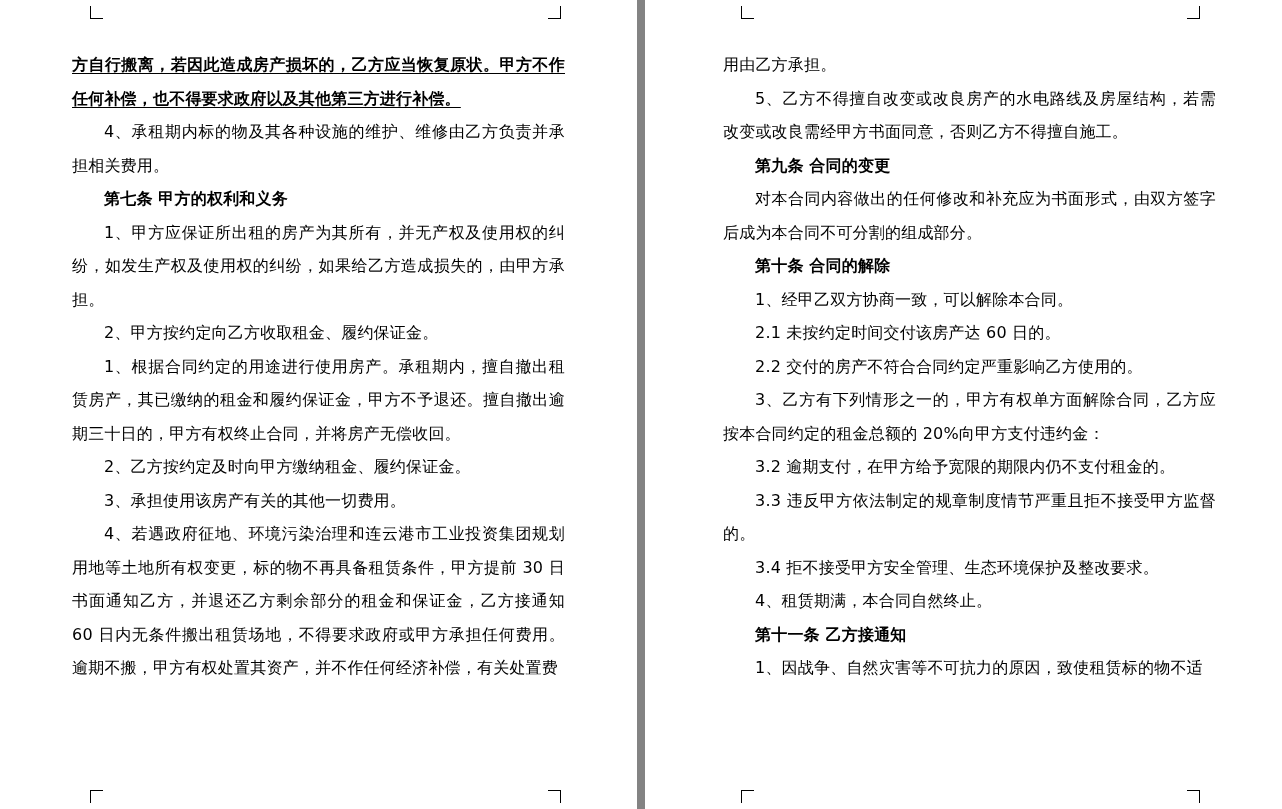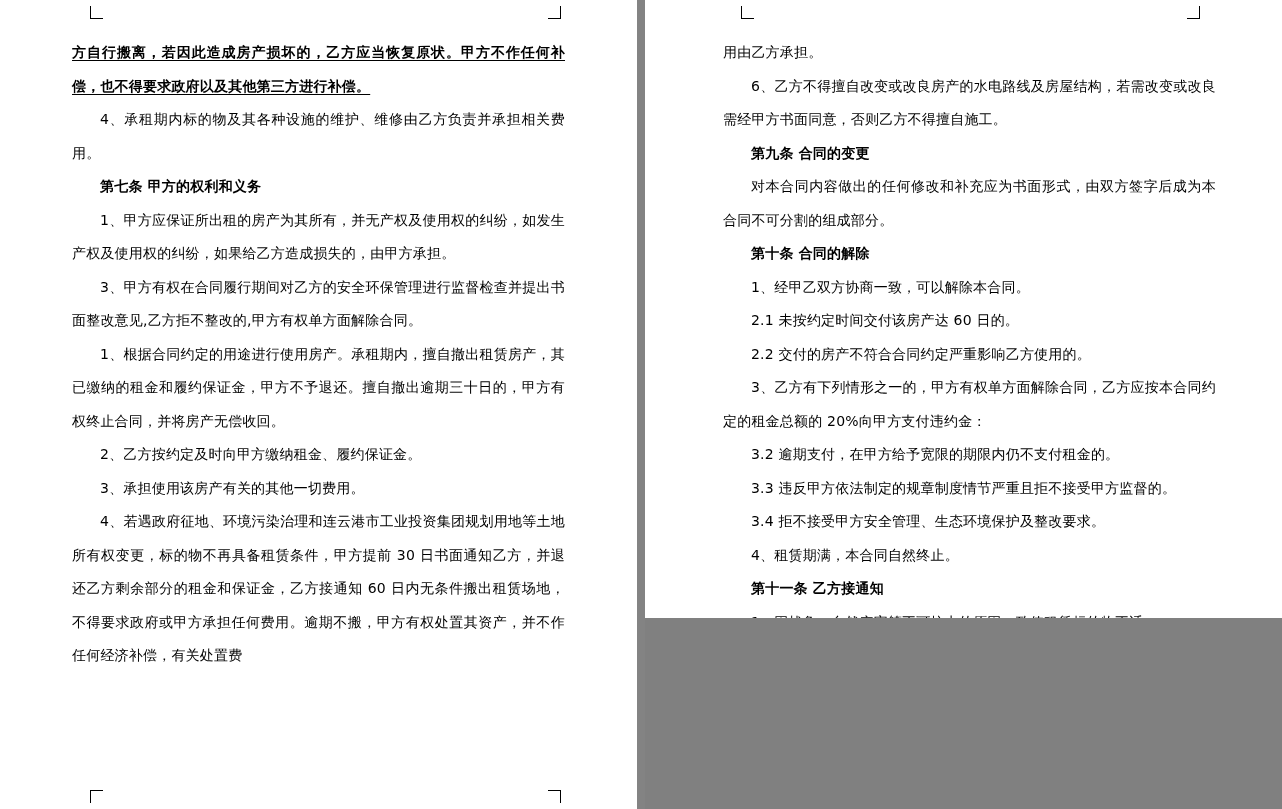--- a/index.html
+++ b/index.html
@@ -28,37 +28,37 @@
     width: 637px;
     height: 809px;
   }
   .gutter {
     width: 8px;
     height: 809px;
     background: #838383;
   }
   .page-right {
     width: 637px;
-    height: 618px;
+    height: 809px;
   }
   
   .mark {
     position: absolute;
     background: #000;
   }
   .mark.h { height: 1px; width: 13px; }
   .mark.v { width: 1px; height: 13px; }
 
   .content {
     position: absolute;
     left: 72px;
     right: 72px;
-    top: 36px;
+    top: 48px;
     font-family: "DejaVu Sans", "Liberation Sans", sans-serif;
-    font-size: 14px;
+    font-size: 16px;
     line-height: 33.5px;
     color: #000;
     letter-spacing: 0.2px;
   }
   .page-right .content {
     left: 78px;
     right: 66px;
   }
   p {
     margin: 0;
@@ -90,21 +90,21 @@
     <div class="mark h" style="left:90px; top:790px;"></div>
     <div class="mark v" style="left:90px; top:790px;"></div>
     <div class="mark h" style="left:548px; top:790px;"></div>
     <div class="mark v" style="left:560px; top:790px;"></div>
 
     <div class="content">
       <p class="underline-bold firstline">方自行搬离，若因此造成房产损坏的，乙方应当恢复原状。甲方不作任何补偿，也不得要求政府以及其他第三方进行补偿。</p>
       <p class="indent">4、承租期内标的物及其各种设施的维护、维修由乙方负责并承担相关费用。</p>
       <p class="heading">第七条 甲方的权利和义务</p>
       <p class="indent">1、甲方应保证所出租的房产为其所有，并无产权及使用权的纠纷，如发生产权及使用权的纠纷，如果给乙方造成损失的，由甲方承担。</p>
-      <p class="indent">3、甲方有权在合同履行期间对乙方的安全环保管理进行监督检查并提出书面整改意见,乙方拒不整改的,甲方有权单方面解除合同。</p>
+      <p class="indent">2、甲方按约定向乙方收取租金、履约保证金。</p>
       <p class="indent">1、根据合同约定的用途进行使用房产。承租期内，擅自撤出租赁房产，其已缴纳的租金和履约保证金，甲方不予退还。擅自撤出逾期三十日的，甲方有权终止合同，并将房产无偿收回。</p>
       <p class="indent">2、乙方按约定及时向甲方缴纳租金、履约保证金。</p>
       <p class="indent">3、承担使用该房产有关的其他一切费用。</p>
       <p class="indent">4、若遇政府征地、环境污染治理和连云港市工业投资集团规划用地等土地所有权变更，标的物不再具备租赁条件，甲方提前 30 日书面通知乙方，并退还乙方剩余部分的租金和保证金，乙方接通知 60 日内无条件搬出租赁场地，不得要求政府或甲方承担任何费用。逾期不搬，甲方有权处置其资产，并不作任何经济补偿，有关处置费</p>
     </div>
   </div>
 
   <div class="gutter"></div>
 
   <div class="page page-right">
@@ -112,21 +112,21 @@
     <div class="mark v" style="left:96px; top:6px;"></div>
     <div class="mark h" style="left:542px; top:18px;"></div>
     <div class="mark v" style="left:554px; top:6px;"></div>
     <div class="mark h" style="left:96px; top:790px;"></div>
     <div class="mark v" style="left:96px; top:790px;"></div>
     <div class="mark h" style="left:542px; top:790px;"></div>
     <div class="mark v" style="left:554px; top:790px;"></div>
 
     <div class="content">
       <p class="firstline">用由乙方承担。</p>
-      <p class="indent">6、乙方不得擅自改变或改良房产的水电路线及房屋结构，若需改变或改良需经甲方书面同意，否则乙方不得擅自施工。</p>
+      <p class="indent">5、乙方不得擅自改变或改良房产的水电路线及房屋结构，若需改变或改良需经甲方书面同意，否则乙方不得擅自施工。</p>
       <p class="heading">第九条 合同的变更</p>
       <p class="indent">对本合同内容做出的任何修改和补充应为书面形式，由双方签字后成为本合同不可分割的组成部分。</p>
       <p class="heading">第十条 合同的解除</p>
       <p class="indent">1、经甲乙双方协商一致，可以解除本合同。</p>
       <p class="indent">2.1 未按约定时间交付该房产达 60 日的。</p>
       <p class="indent">2.2 交付的房产不符合合同约定严重影响乙方使用的。</p>
       <p class="indent">3、乙方有下列情形之一的，甲方有权单方面解除合同，乙方应按本合同约定的租金总额的 20%向甲方支付违约金：</p>
       <p class="indent">3.2 逾期支付，在甲方给予宽限的期限内仍不支付租金的。</p>
       <p class="indent">3.3 违反甲方依法制定的规章制度情节严重且拒不接受甲方监督的。</p>
       <p class="indent">3.4 拒不接受甲方安全管理、生态环境保护及整改要求。</p>

